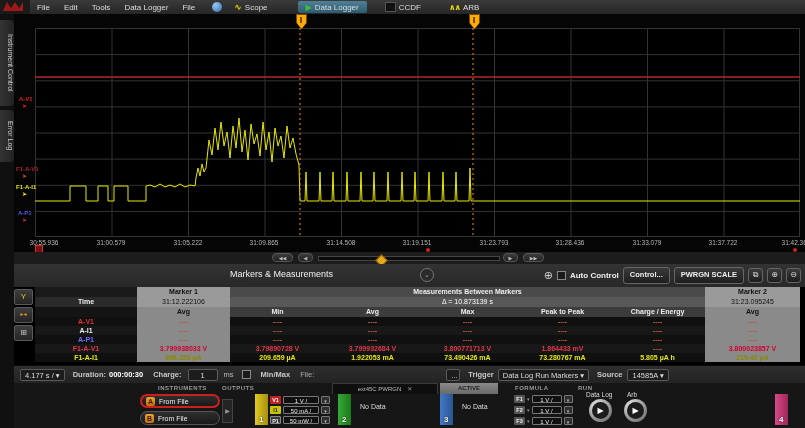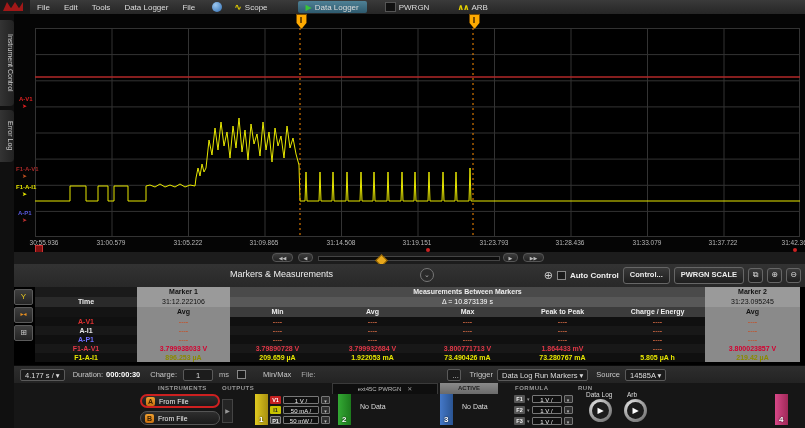--- a/index.html
+++ b/index.html
@@ -79,21 +79,21 @@
   .drow{height:9px;font-size:7px;font-weight:bold;line-height:9px;}
   .drow:nth-child(odd) .dk{background:#181818;}
   .drow:nth-child(even) .dk{background:#101010;}
   .drow .mkc{background:#8a8a8a;}
   .dash{color:#b85c3c;}
   .rc-av1{color:#e03030;}.rc-ai1{color:#e8e8e8;}.rc-ap1{color:#7070ff;}.rc-fav1{color:#e23848;}.rc-fai1{color:#e8e800;}
   .ongray.rc-fav1{color:#d40030;}.ongray.rc-fai1{color:#8a8a00;}
   
   #statusbar{left:14px;top:366px;width:791px;height:17px;background:linear-gradient(#2e2e2e,#232323);display:flex;align-items:center;font-size:7.5px;color:#ccc;}
   .sb-box{background:#1c1c1c;border:1px solid #5a5a5a;border-radius:2px;height:12px;line-height:11px;padding:0 4px;color:#ddd;box-sizing:border-box;}
-  .sb-lbl{font-weight:normal;color:#c8c8c8;}
+  .sb-lbl{font-weight:bold;color:#c8c8c8;}
   .sb-val{color:#fff;font-weight:bold;}
   
   #bottompanel{left:14px;top:383px;width:791px;height:45px;background:#161616;}
   .bp-toplabel{position:absolute;top:2px;font-size:6px;font-weight:bold;color:#9a9a9a;letter-spacing:.5px;}
   .file-tab{position:absolute;left:318px;top:0;width:106px;height:11px;background:#0e0e0e;border:1px solid #3a3a3a;border-bottom:none;
       color:#bbb;font-size:6px;line-height:10px;text-align:center;box-sizing:border-box;}
   .file-tab .x{color:#999;margin-left:6px;}
   .active-tab{position:absolute;left:426px;top:0;width:58px;height:11px;background:linear-gradient(#8a8a8a,#6a6a6a);
       color:#222;font-size:6px;font-weight:bold;line-height:11px;text-align:center;}
   .inst-btn{position:absolute;left:126px;width:80px;height:14px;background:linear-gradient(#2e2e2e,#1a1a1a);border:1px solid #555;
@@ -139,21 +139,21 @@
       <span>Scope</span>
     </div>
     <div style="width:22px"></div>
     <div class="app-tab active">
       <span class="icon-play-sm">▶</span>
       <span>Data Logger</span>
     </div>
     <div style="width:10px"></div>
     <div class="app-tab">
       <span class="icon-ccdf"></span>
-      <span>PWRGN</span>
+      <span>CCDF</span>
     </div>
     <div style="width:12px"></div>
     <div class="app-tab">
       <span class="icon-arb">∧∧</span>
       <span>ARB</span>
     </div>
   </div>
 
   <div id="sidebar" class="abs">
     <div class="side-tab" style="top:6px;height:86px;">Instrument Control</div>
@@ -348,21 +348,21 @@
   </div>
 
   <div id="statusbar" class="abs">
     <span class="sb-box" style="margin-left:6px;"><span>4.177 s /</span> ▾</span>
     <span class="sb-lbl" style="margin-left:8px;">Duration:</span>
     <span class="sb-val" style="margin-left:3px;">000:00:30</span>
     <span class="sb-lbl" style="margin-left:10px;">Charge:</span>
     <span class="sb-box" style="margin-left:6px;width:30px;text-align:center;">1</span>
     <span style="margin-left:6px;color:#bbb;">ms</span>
     <span class="chk" style="margin-left:8px;"></span>
-    <span class="sb-lbl" style="margin-left:17px;">Min/Max</span>
+    <span class="sb-lbl" style="margin-left:10px;">Min/Max</span>
     <span style="margin-left:10px;color:#aaa;">File:</span>
     <span class="sb-box" style="margin-left:132px;width:14px;text-align:center;">...</span>
     <span class="sb-lbl" style="margin-left:8px;">Trigger</span>
     <span class="sb-box" style="margin-left:4px;"><span>Data Log Run Markers</span> ▾</span>
     <span class="sb-lbl" style="margin-left:8px;">Source</span>
     <span class="sb-box" style="margin-left:5px;"><span>14585A</span> ▾</span>
   </div>
 
   <div id="bottompanel" class="abs">
     <span class="bp-toplabel" style="left:144px;">INSTRUMENTS</span>

